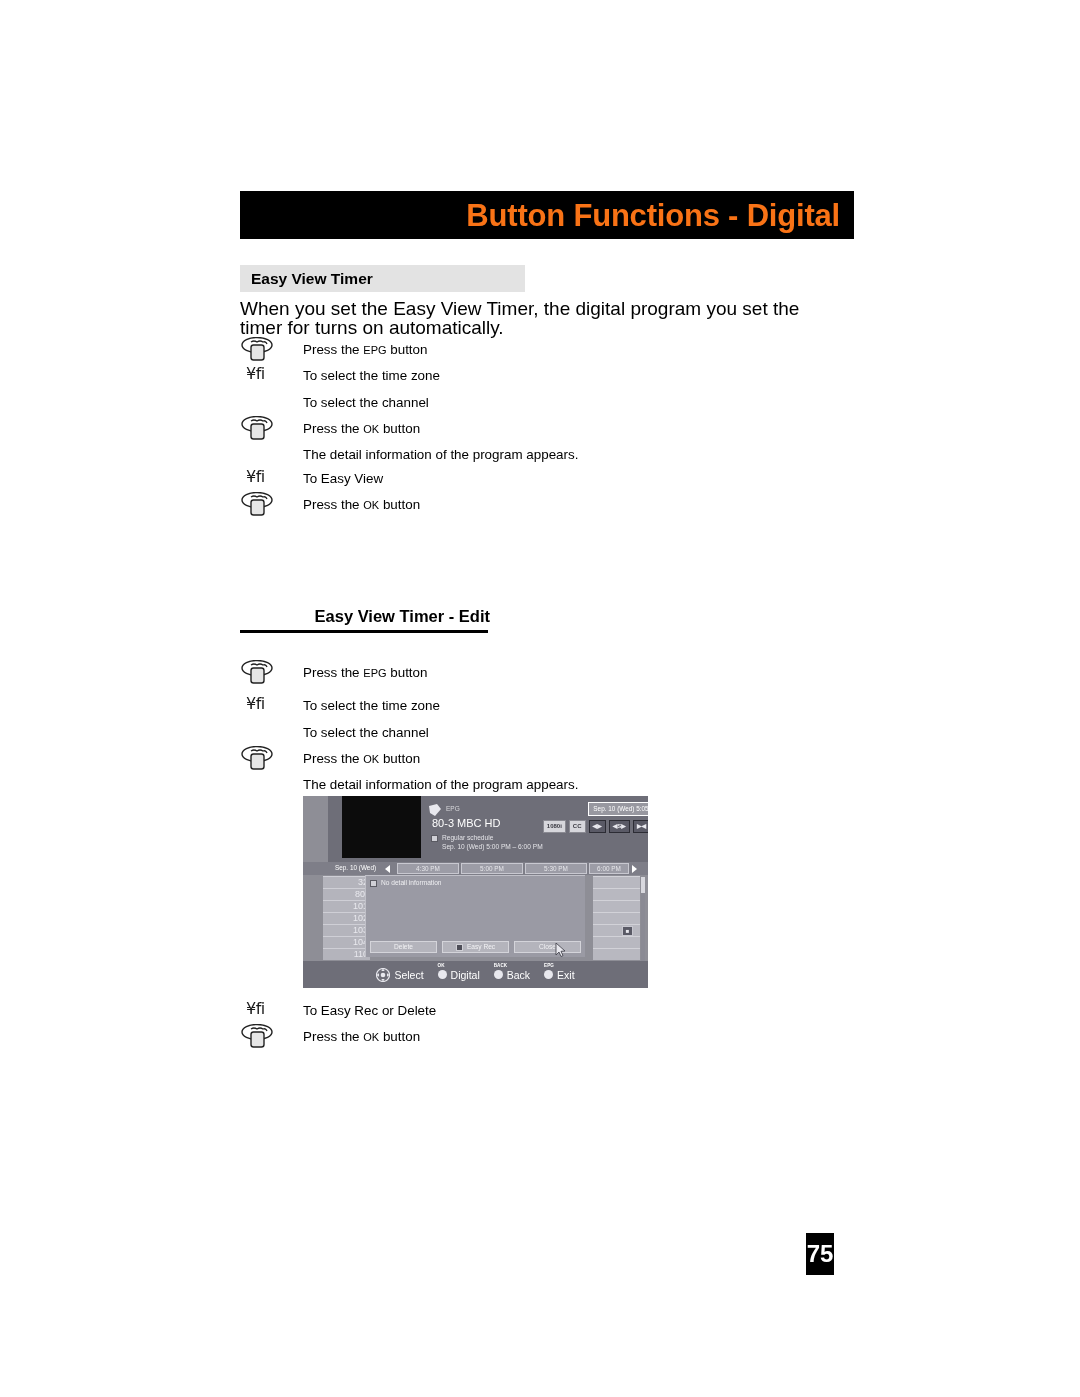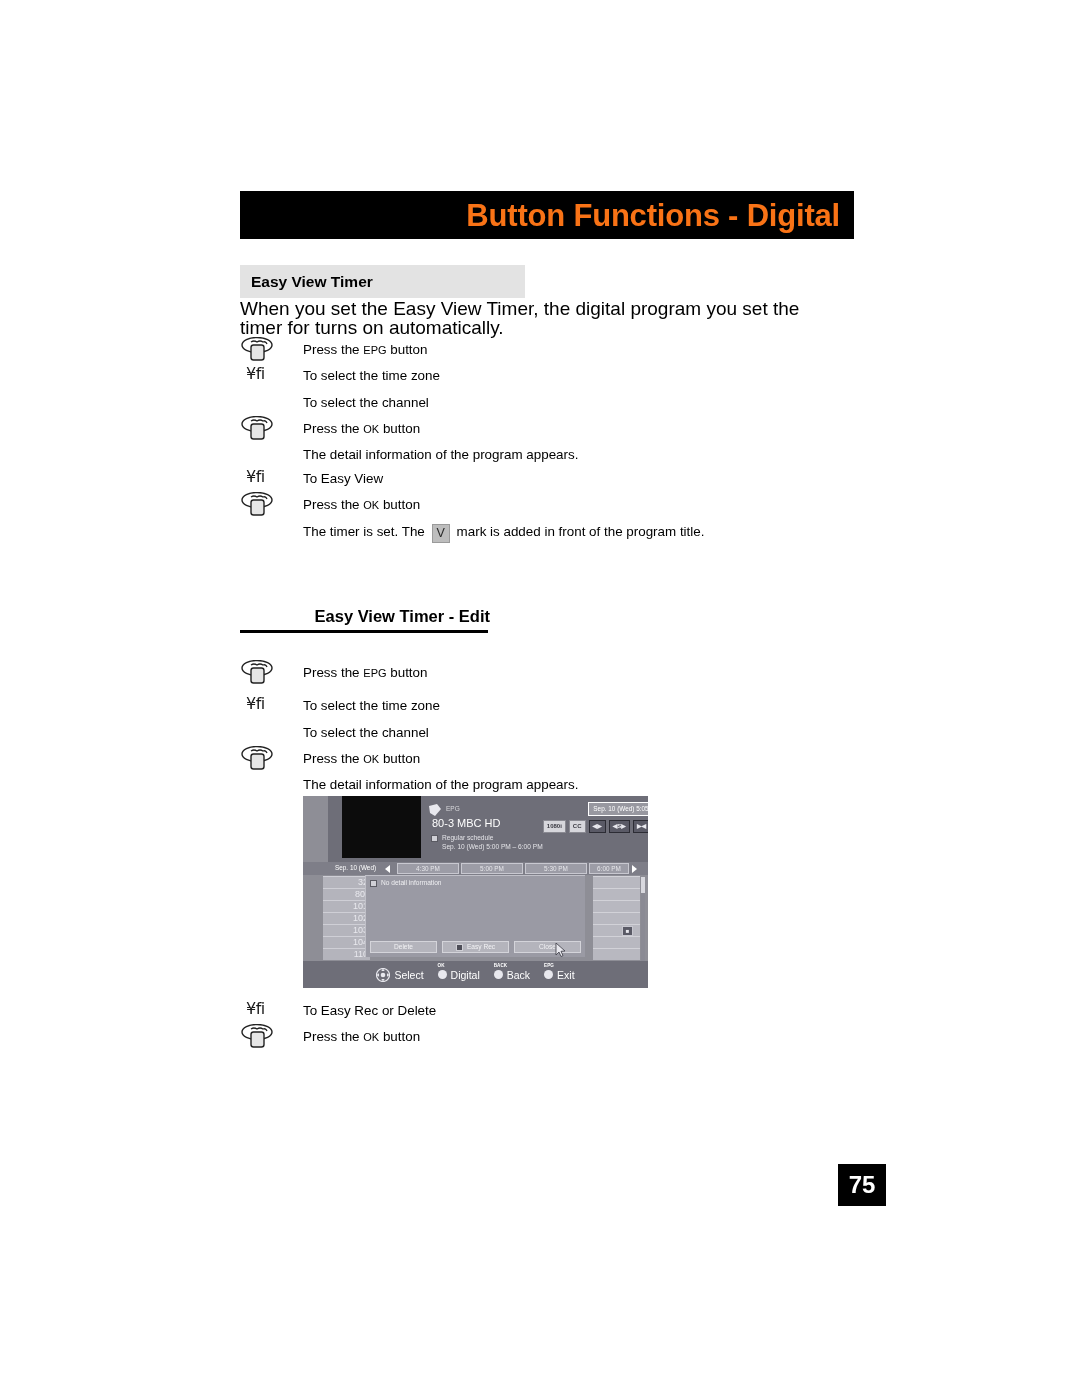--- a/index.html
+++ b/index.html
@@ -44,21 +44,21 @@
     font-weight: bold;
     letter-spacing: -0.2px;
     line-height: 1;
   }
 
   
   .sect-bar {
     position: absolute;
     left: 240px;
     width: 285px;
-    height: 33px;
+    height: 27px;
     background: #e3e3e3;
     display: flex;
     align-items: center;
     padding-left: 11px;
     box-sizing: border-box;
   }
   .sect-bar .sect-text {
     font-size: 15.5px;
     font-weight: bold;
   }
@@ -470,31 +470,30 @@
   .nav-dpad {
     width: 14px;
     height: 14px;
     position: relative;
   }
 
   
   .pagenum {
     position: absolute;
     left: 806px;
-    top: 1164px;
-    width: 48px;
+    top: 1233px;
+    width: 28px;
     height: 42px;
     background: #000000;
     color: #ffffff;
     font-size: 24px;
     font-weight: bold;
     display: flex;
     align-items: center;
     justify-content: center;
-    margin-left: 32px;
   }
 </style>
 </head>
 <body>
 
 <div class="page">
 
   <div class="header-banner">
     <div class="header-title">Button Functions - Digital</div>
   </div>
@@ -557,21 +556,20 @@
         <ellipse cx="17" cy="8" rx="15" ry="7.5" fill="#ffffff" stroke="#222" stroke-width="1.4"></ellipse>
         <path d="M11 5 q3 -2 6 0 q3 -2 6 0 q3 -1 4 2" fill="none" stroke="#222" stroke-width="1.3"></path>
         <rect x="11" y="8" width="13" height="15" rx="2.5" fill="#e6e6e6" stroke="#222" stroke-width="1.4"></rect>
       </svg>
     </div>
     <div class="step-text"><span>Press the </span><span class="sc">OK</span><span> button</span></div>
   </div>
 
   <div class="step" style="top:519px;">
     <div class="step-icon"></div>
-    <div class="step-text"><span>The timer is set.  The </span><span class="keybadge">V</span><span> mark is added in front of the program title.</span></div>
   </div>
 
   <div class="sect-ul" style="top:607px;">
     <span class="sect-text">Easy View Timer - Edit</span>
     <div class="rule"></div>
   </div>
 
 
   <div class="step" style="top:660px;">
     <div class="step-icon">

